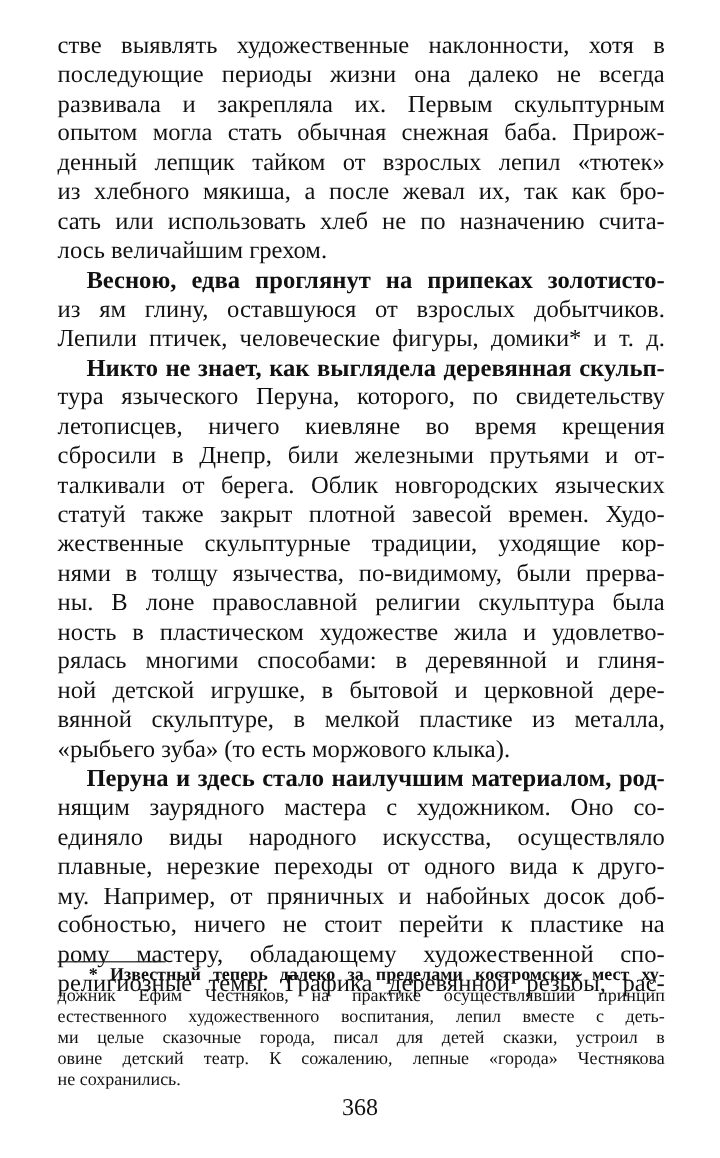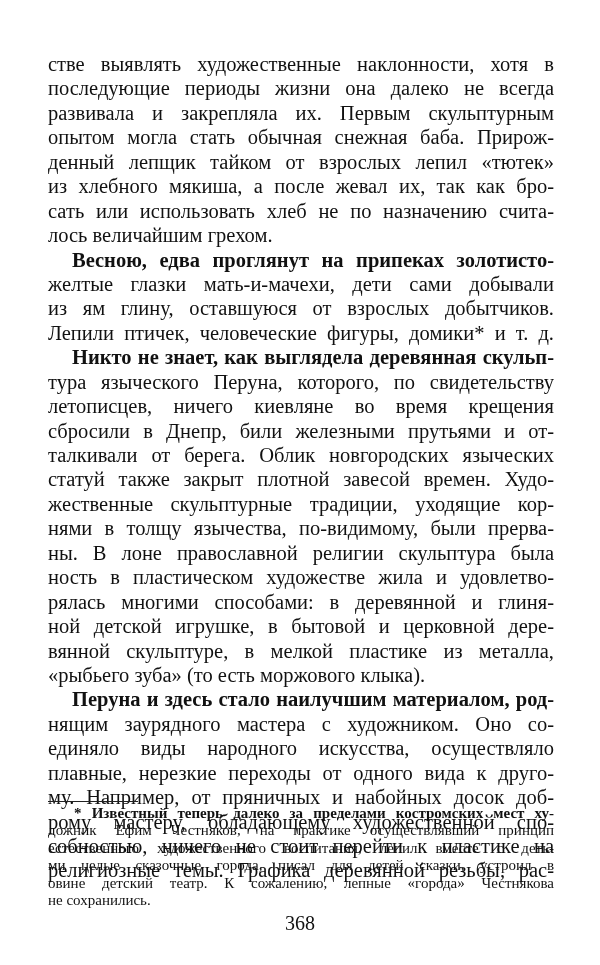--- a/index.html
+++ b/index.html
@@ -15,21 +15,20 @@
     color: #111111;
     font-family: "Liberation Serif", "DejaVu Serif", serif;
   }
   .main-text {
     position: absolute;
     left: 48px;
     top: 26px;
     width: 506px;
     font-size: 20.5px;
     line-height: 24.45px;
-    margin-top: 26px;
   }
   .line {
     display: block;
     white-space: nowrap;
     text-align: justify;
     text-align-last: justify;
     height: 24.45px;
   }
   .line.last {
     text-align-last: left;
@@ -75,21 +74,20 @@
 <div class="main-text" id="main-text">
     <span class="line">стве выявлять художественные наклонности, хотя в</span>
     <span class="line">последующие периоды жизни она далеко не всегда</span>
     <span class="line">развивала и закрепляла их. Первым скульптурным</span>
     <span class="line">опытом могла стать обычная снежная баба. Прирож-</span>
     <span class="line">денный лепщик тайком от взрослых лепил «тютек»</span>
     <span class="line">из хлебного мякиша, а после жевал их, так как бро-</span>
     <span class="line">сать или использовать хлеб не по назначению счита-</span>
     <span class="line last">лось величайшим грехом.</span>
     <span class="line indent">Весною, едва проглянут на припеках золотисто-</span>
-    <span class="line">желтые глазки мать-и-мачехи, дети сами добывали</span>
     <span class="line">из ям глину, оставшуюся от взрослых добытчиков.</span>
     <span class="line">Лепили птичек, человеческие фигуры, домики* и т. д.</span>
     <span class="line indent">Никто не знает, как выглядела деревянная скульп-</span>
     <span class="line">тура языческого Перуна, которого, по свидетельству</span>
     <span class="line">летописцев, ничего киевляне во время крещения</span>
     <span class="line">сбросили в Днепр, били железными прутьями и от-</span>
     <span class="line">талкивали от берега. Облик новгородских языческих</span>
     <span class="line">статуй также закрыт плотной завесой времен. Худо-</span>
     <span class="line">жественные скульптурные традиции, уходящие кор-</span>
     <span class="line">нями в толщу язычества, по-видимому, были прерва-</span>
@@ -97,22 +95,22 @@
     <span class="line">ность в пластическом художестве жила и удовлетво-</span>
     <span class="line">рялась многими способами: в деревянной и глиня-</span>
     <span class="line">ной детской игрушке, в бытовой и церковной дере-</span>
     <span class="line">вянной скульптуре, в мелкой пластике из металла,</span>
     <span class="line last">«рыбьего зуба» (то есть моржового клыка).</span>
     <span class="line indent">Перуна и здесь стало наилучшим материалом, род-</span>
     <span class="line">нящим заурядного мастера с художником. Оно со-</span>
     <span class="line">единяло виды народного искусства, осуществляло</span>
     <span class="line">плавные, нерезкие переходы от одного вида к друго-</span>
     <span class="line">му. Например, от пряничных и набойных досок доб-</span>
+    <span class="line">собностью, ничего не стоит перейти к пластике на</span>
     <span class="line">рому мастеру, обладающему художественной спо-</span>
-    <span class="line">собностью, ничего не стоит перейти к пластике на</span>
     <span class="line">религиозные темы. Графика деревянной резьбы, рас-</span>
   </div>
 
 <div class="footnote-rule"></div>
 
 <div class="footnote" id="footnote">
     <span class="line indent">* Известный теперь далеко за пределами костромских мест ху-</span>
     <span class="line">дожник Ефим Честняков, на практике осуществлявший принцип</span>
     <span class="line">естественного художественного воспитания, лепил вместе с деть-</span>
     <span class="line">ми целые сказочные города, писал для детей сказки, устроил в</span>

